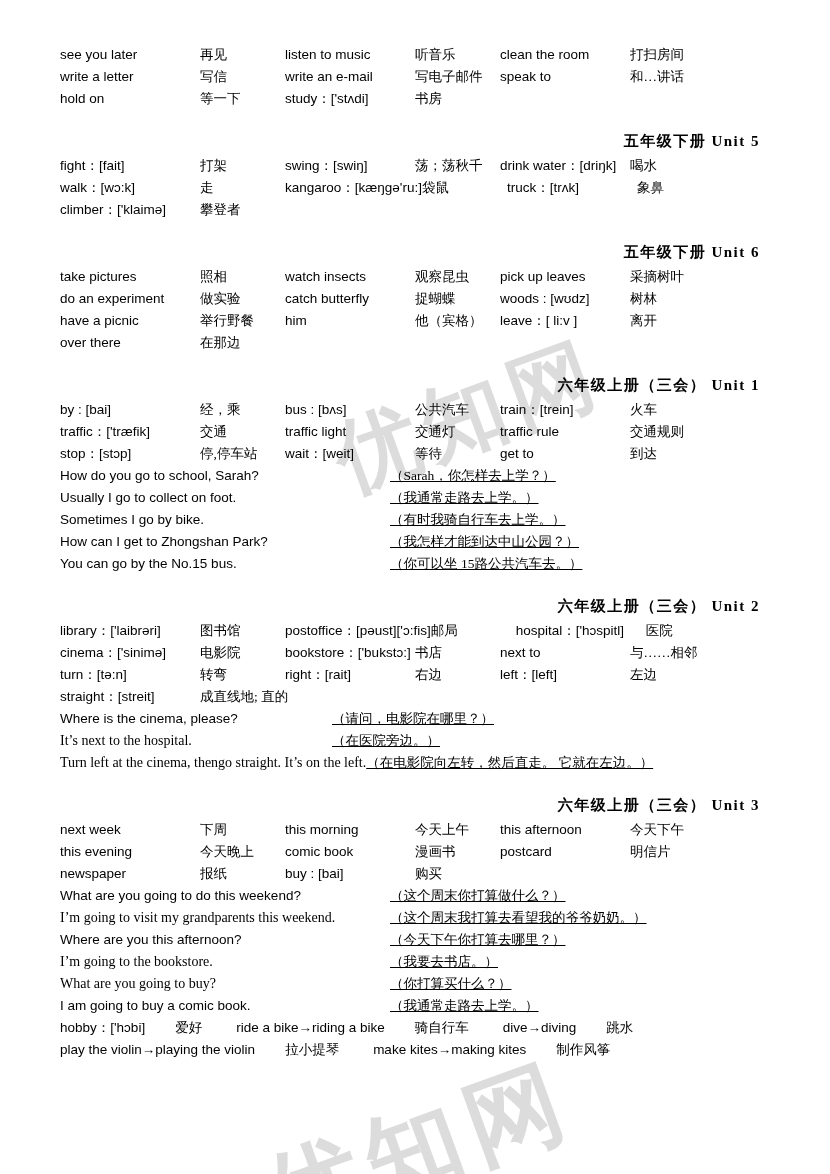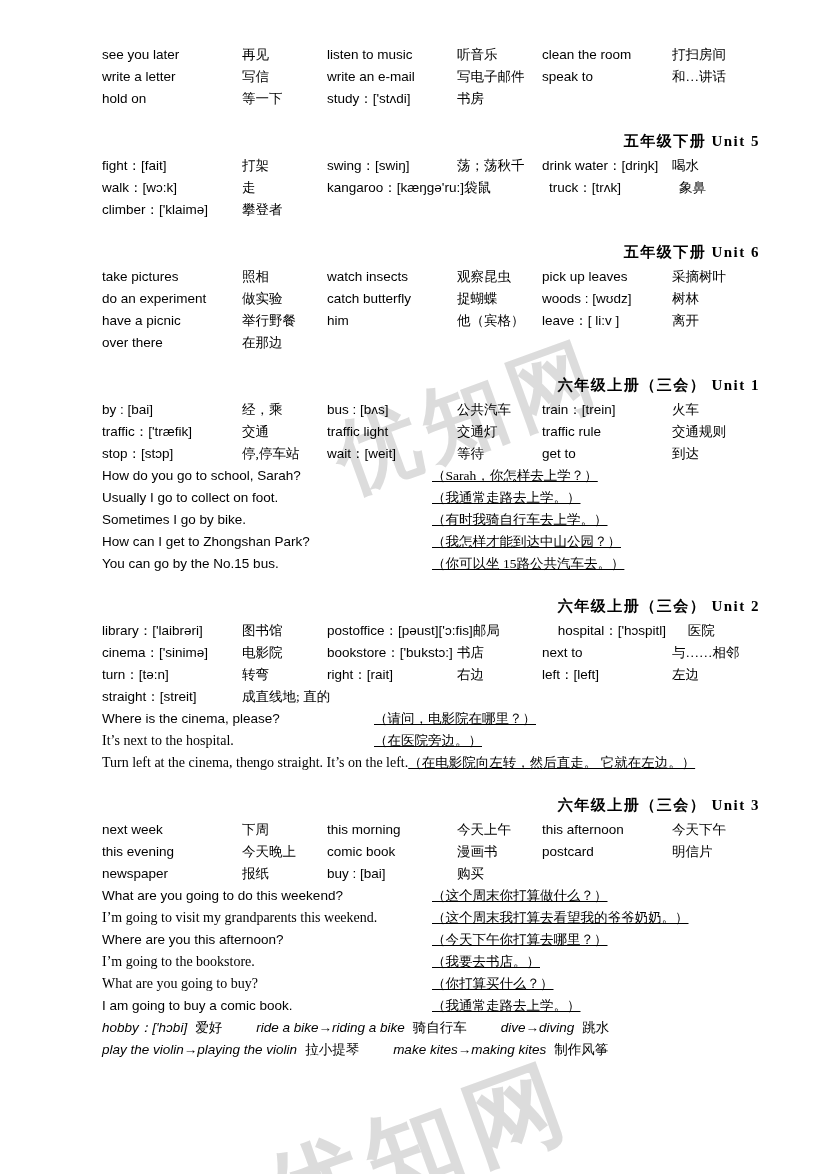--- a/index.html
+++ b/index.html
@@ -8,21 +8,21 @@
     width: 830px;
     height: 1174px;
     position: relative;
     overflow: hidden;
     font-family: "Liberation Sans", "DejaVu Sans", sans-serif;
     color: #000;
   }
   #doc {
     position: relative;
     z-index: 1;
-    padding: 44px 70px 0 102px;
+    padding: 44px 70px 0 60px;
   }
   .sec-title {
     text-align: right;
     font-weight: bold;
     font-size: 15px;
     line-height: 22px;
     margin: 20px 0 3px;
     letter-spacing: 1.5px;
     font-family: "Liberation Serif", "DejaVu Serif", serif;
   }
@@ -53,21 +53,21 @@
     font-family: "Liberation Serif", "DejaVu Serif", serif;
     font-size: 14px;
   }
   .word-flow-row {
     display: flex;
     line-height: 22px;
     font-size: 13.5px;
     white-space: nowrap;
   }
   .flow-pair { margin-right: 34px; }
-  .flow-pair .en { margin-right: 8px; font-style: italic; }
+  .flow-pair .en { margin-right: 30px; }
   .watermark {
     position: absolute;
     z-index: 0;
     font-weight: bold;
     color: rgba(130, 130, 130, 0.28);
     transform: rotate(-20deg);
     white-space: nowrap;
     pointer-events: none;
     font-family: "Liberation Serif", "DejaVu Serif", serif;
   }

